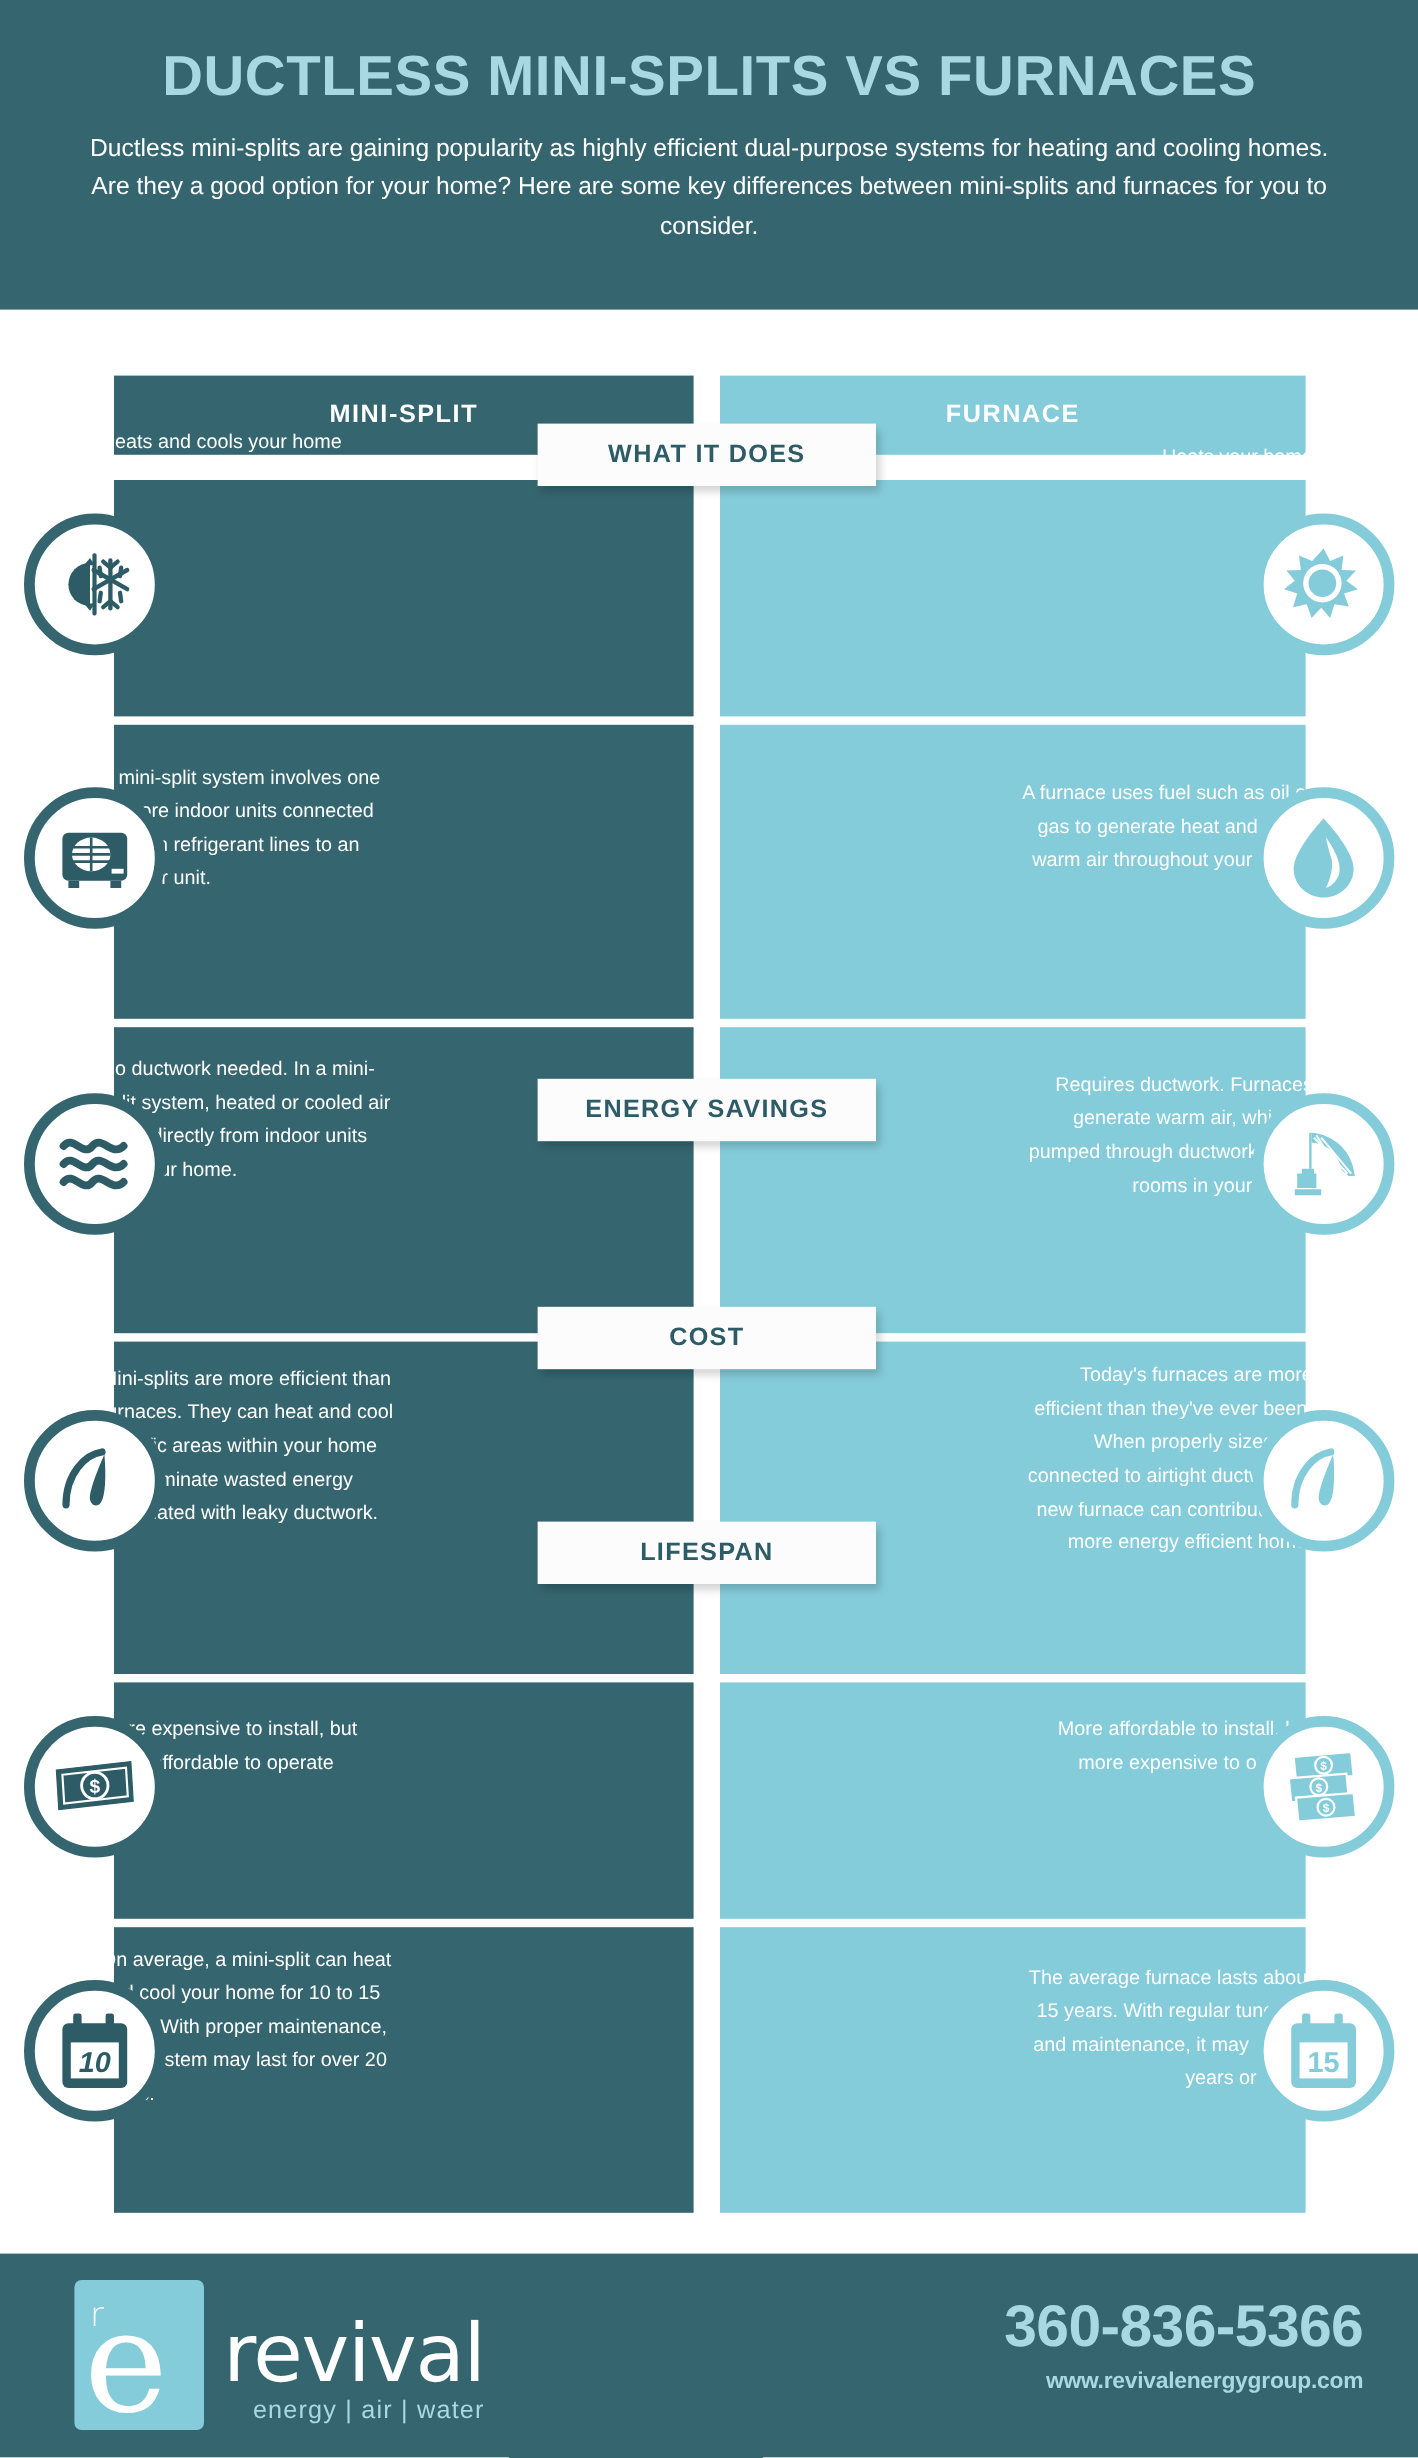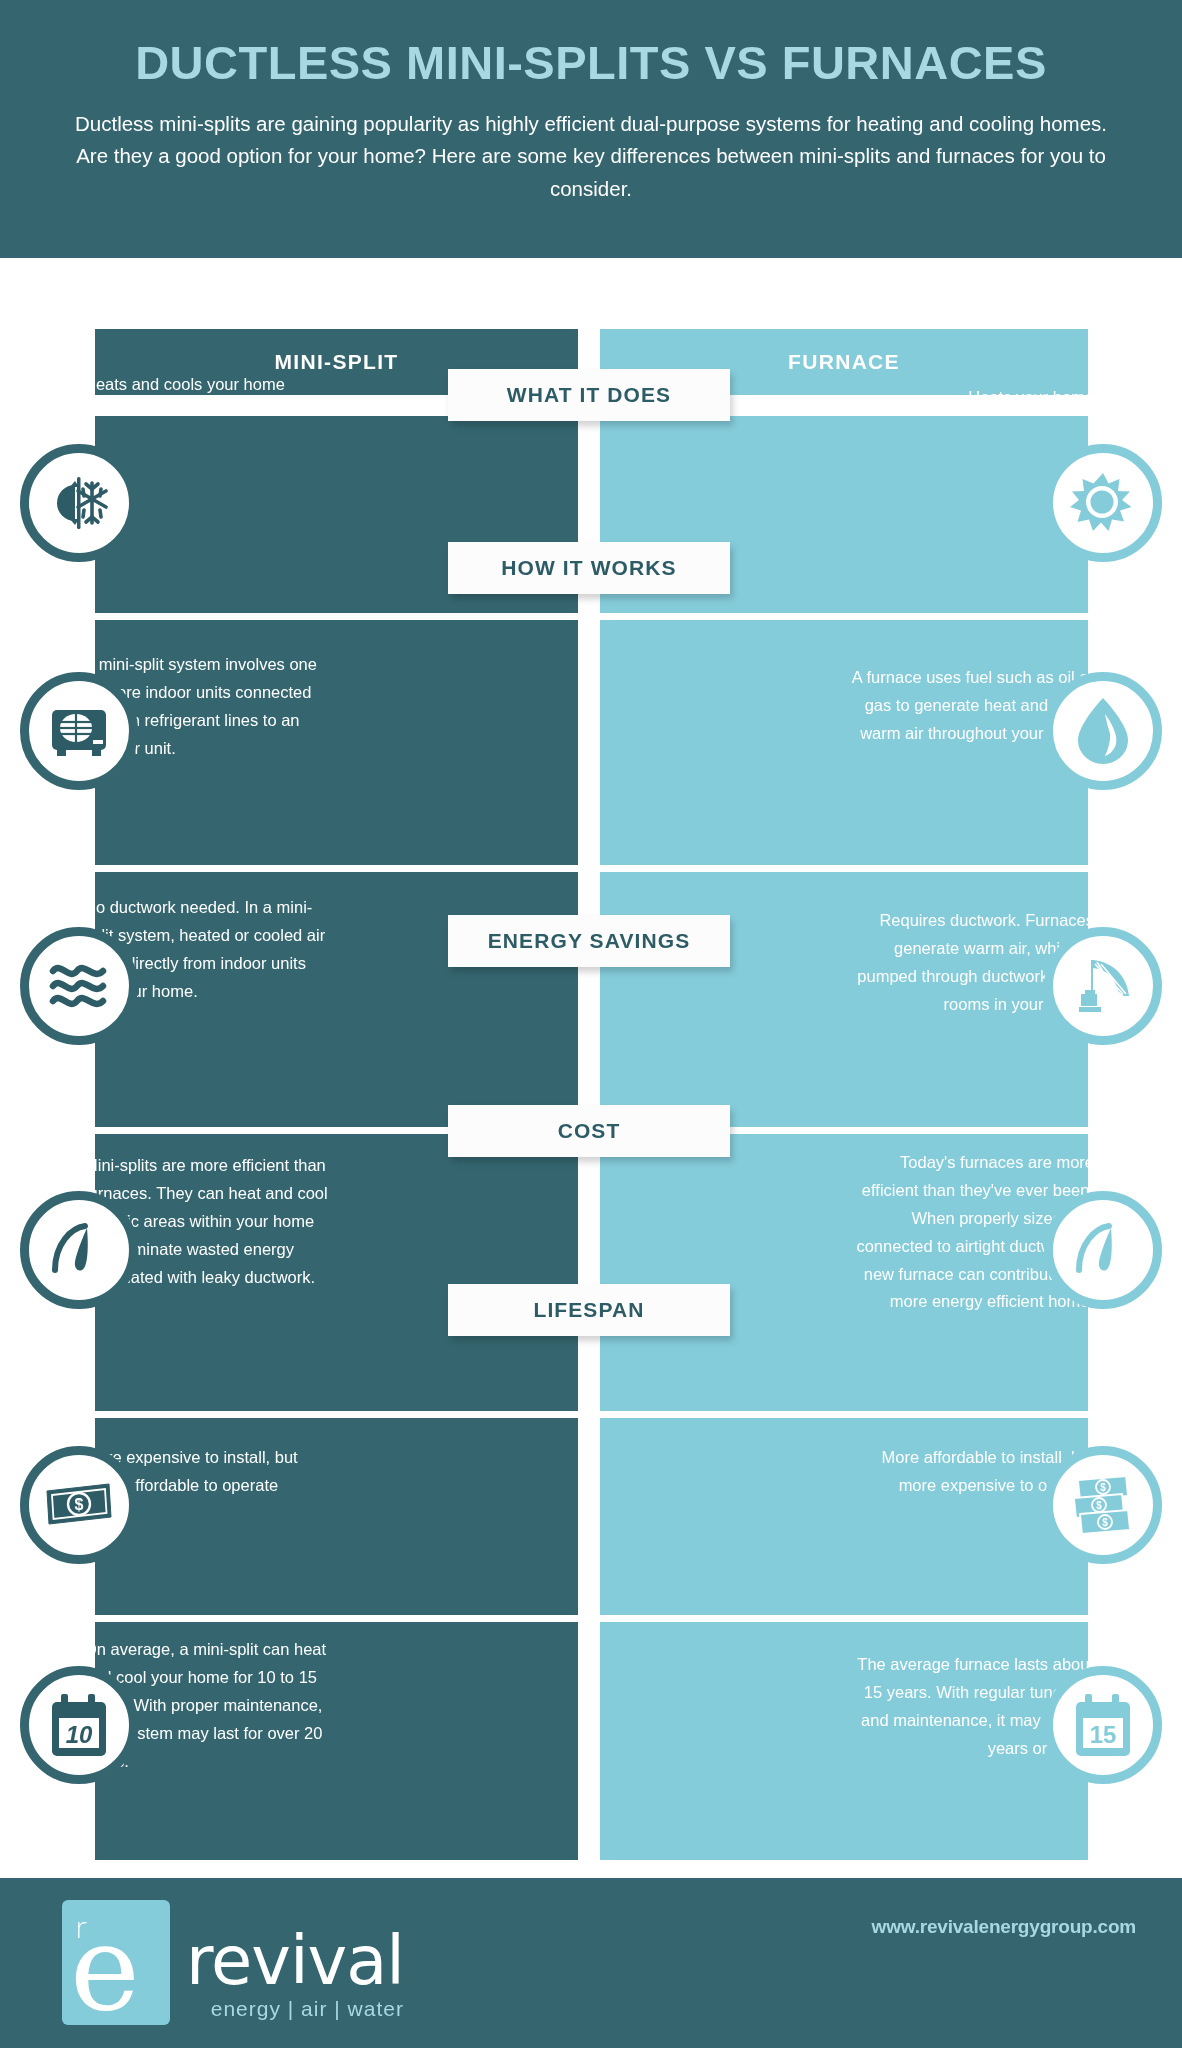--- a/index.html
+++ b/index.html
@@ -40,21 +40,21 @@
     font-size: 20.5px;
     line-height: 1.58;
     color: #ffffff;
     padding: 0 32px;
     font-weight: 400;
   }
 
   
   #grid {
     position: absolute;
-    left: 0; top: 276px;
+    left: 0; top: 260px;
     width: 1182px;
     height: 1580px;
     background: #ffffff;
   }
 
   .col-head {
     position: absolute;
     top: 53px;
     height: 66px;
     display: flex;
@@ -295,23 +295,20 @@
       </svg>
     </div>
     <div class="bubble R" style="top:396px;">
       <svg width="60" height="70" viewBox="0 0 60 70">
         <path d="M30 2 C30 2 55 28 55 44 C55 58 43 68 30 68 C17 68 5 58 5 44 C5 28 30 2 30 2 Z" fill="#85ccdb"></path>
         <path d="M32 18 C32 18 46 36 43 48 C40 58 32 60 32 60 C32 60 40 44 36 34 C34 28 32 18 32 18 Z" fill="#ffffff"></path>
       </svg>
     </div>
     <div class="celltext L" style="top:375px;">A mini-split system involves one or more indoor units connected through refrigerant lines to an outdoor unit.</div>
     <div class="celltext R" style="top:388px;">A furnace uses fuel such as oil or gas to generate heat and pump warm air throughout your home.</div>
-    <div class="plaque" style="top:266px;">
-      <span>HOW IT WORKS</span>
-    </div>
 
     <div class="rowband" style="top:596px;height:255px;left:0;width:1182px;">
       <div class="cellL"></div>
       <div class="cellR"></div>
     </div>
     <div class="bubble L" style="top:651px;">
       <svg width="64" height="58" viewBox="0 0 64 58">
         <g stroke="#2d5b66" stroke-width="6.5" fill="none" stroke-linecap="round">
           <path d="M6 14 C14 4 22 24 30 14 C38 4 46 24 56 14"></path>
           <path d="M6 29 C14 19 22 39 30 29 C38 19 46 39 56 29"></path>
@@ -447,17 +444,18 @@
       <div id="logo-mark">
         <span class="r">r</span>
         <span class="e">e</span>
       </div>
       <div id="logo-text">
         <div id="logo-word">revival</div>
         <div id="logo-tag">energy | air | water</div>
       </div>
     </div>
     <div id="contact">
+      <div id="phone">360-836-5366</div>
       <div id="website">www.revivalenergygroup.com</div>
     </div>
   </div>
 
 </div>
 
 </body></html>

